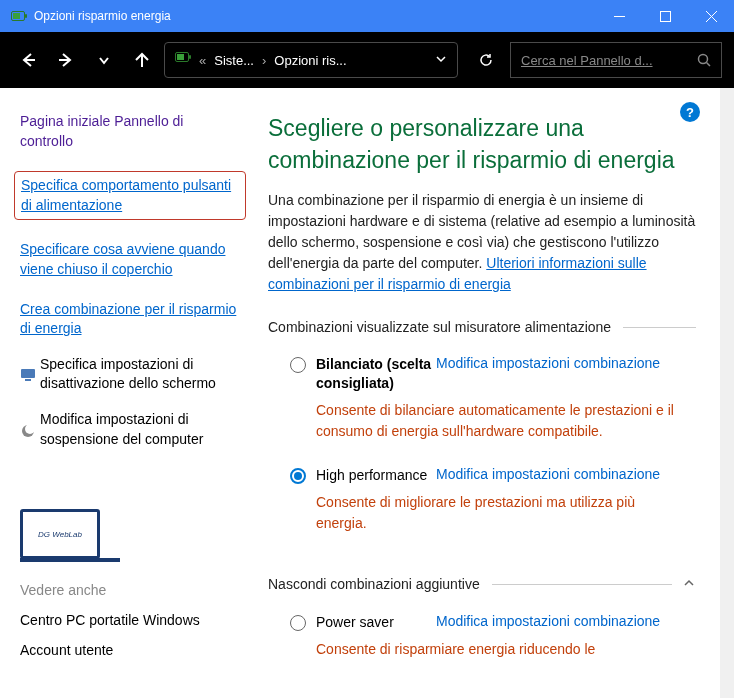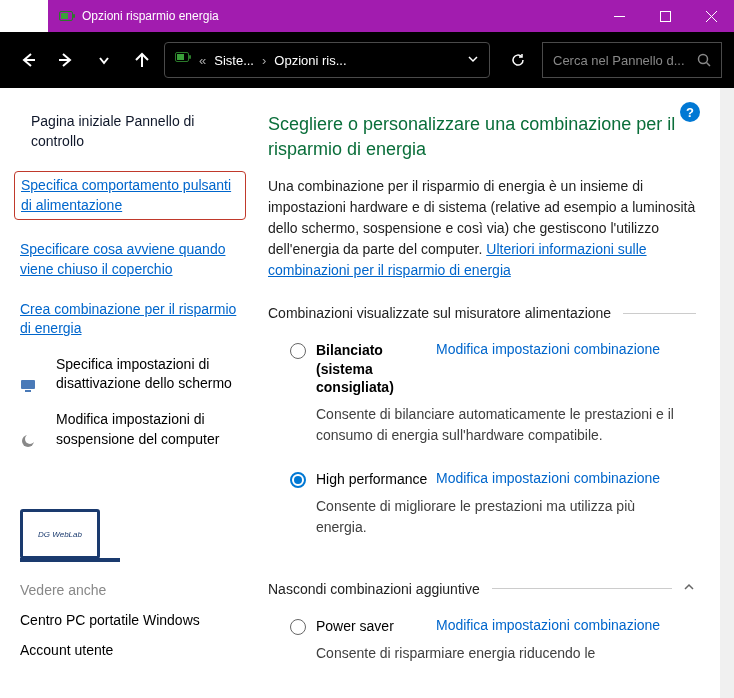--- a/index.html
+++ b/index.html
@@ -1,69 +1,69 @@
 <!DOCTYPE html>
 <html><head>
 <meta charset="utf-8">
 <style>
 * { margin: 0; padding: 0; box-sizing: border-box; font-family: "Segoe UI", Tahoma, sans-serif; }
 body { background: #fff; width: 734px; height: 698px; overflow: hidden; }
 
-.titlebar { background: #a21caf; height: 32px; display: flex; align-items: center; color: #fff; padding: 0 0 0 10px; margin-left: 48px; }
+.titlebar { background: #3b82f6; height: 32px; display: flex; align-items: center; color: #fff; padding: 0 0 0 10px; }
 .titlebar .icon { width: 16px; height: 16px; margin-right: 8px; display: flex; align-items: center; justify-content: center; }
 .titlebar .title { font-size: 12px; flex: 1; }
 .titlebar .winbtn { width: 46px; height: 32px; display: flex; align-items: center; justify-content: center; }
 .titlebar .winbtn svg { stroke: #fff; }
 
 .navbar { background: #000; height: 56px; display: flex; align-items: center; padding: 0 12px; gap: 6px; }
 .navbtn { width: 32px; height: 32px; display: flex; align-items: center; justify-content: center; color: #fff; }
 .navbtn svg { stroke: #fff; fill: none; }
 .breadcrumb { display: flex; align-items: center; border: 1px solid #4a4a4a; border-radius: 4px; height: 36px; flex: 1; padding: 0 10px; color: #fff; font-size: 13px; gap: 8px; min-width: 0; }
 .breadcrumb .bc-icon { width: 16px; height: 16px; flex-shrink: 0; }
 .breadcrumb .bc-item { white-space: nowrap; overflow: hidden; text-overflow: ellipsis; max-width: 60px; }
 .breadcrumb .bc-item2 { white-space: nowrap; overflow: hidden; text-overflow: ellipsis; max-width: 100px; }
 .breadcrumb .chev { color: #aaa; }
 .breadcrumb .spacer { flex: 1; }
 .refresh { width: 36px; height: 36px; display: flex; align-items: center; justify-content: center; margin-left: 4px; }
-.search { border: 1px solid #4a4a4a; border-radius: 0; height: 36px; width: 180px; display: flex; align-items: center; padding: 0 10px; color: #888; font-size: 13px; }
+.search { border: 1px solid #4a4a4a; border-radius: 0; height: 36px; width: 212px; display: flex; align-items: center; padding: 0 10px; color: #888; font-size: 13px; text-decoration: underline; }
 .search span { flex: 1; white-space: nowrap; overflow: hidden; text-overflow: ellipsis; }
 
 .content { display: flex; height: calc(698px - 88px); overflow: hidden; }
 .sidebar { width: 260px; padding: 24px 20px; font-size: 14px; }
-.sidebar .home { color: #0f172a; margin-bottom: 18px; line-height: 1.4; margin-left: 11px; }
+.sidebar .home { color: #4c1d95; margin-bottom: 18px; line-height: 1.4; }
 .sidebar .link { color: #0066cc; text-decoration: underline; margin-bottom: 16px; display: block; line-height: 1.4; cursor: pointer; margin-top: 20px; }
 .sidebar .link.highlighted { border: 1px solid #c0392b; border-radius: 4px; padding: 4px 6px; margin-left: -6px; margin-right: -6px; }
-.sidebar .item { display: flex; align-items: flex-end; gap: 20px; color: #000; margin-bottom: 16px; line-height: 1.4; cursor: pointer; }
+.sidebar .item { display: flex; align-items: center; gap: 4px; color: #000; margin-bottom: 16px; line-height: 1.4; cursor: pointer; }
 .sidebar .item .sicon { width: 16px; height: 16px; flex-shrink: 0; margin-top: 2px; }
 .sidebar .logo { margin-top: 60px; margin-bottom: 20px; }
 .sidebar .logo-box { width: 80px; height: 50px; border: 3px solid #1a3a6e; border-radius: 3px; position: relative; background: #fff; display: flex; align-items: center; justify-content: center; font-size: 8px; color: #1a3a6e; font-style: italic; }
 .sidebar .logo-base { width: 100px; height: 4px; background: #1a3a6e; margin-top: -1px; }
 .sidebar .seealso { color: #888; font-size: 14px; margin-bottom: 14px; }
 .sidebar .related { color: #000; font-size: 14px; margin-bottom: 14px; cursor: pointer; }
 
 .main { flex: 1; padding: 24px 24px 24px 8px; overflow-y: auto; position: relative; }
 .help-icon { position: absolute; top: 14px; right: 20px; width: 20px; height: 20px; border-radius: 50%; background: #0078d4; color: #fff; display: flex; align-items: center; justify-content: center; font-size: 13px; font-weight: bold; cursor: pointer; }
-.main h1 { color: #0a6e3a; font-size: 18px; font-weight: 400; line-height: 1.4; margin-bottom: 14px; }
+.main h1 { color: #0a6e3a; font-size: 23px; font-weight: 400; line-height: 1.4; margin-bottom: 14px; }
 .main .desc { font-size: 14px; line-height: 1.5; color: #222; margin-bottom: 4px; }
 .main .desc a { color: #0066cc; text-decoration: underline; }
 
 .section-header { display: flex; align-items: center; margin: 24px 0 14px 0; font-size: 14px; color: #222; }
 .section-header .line { flex: 1; height: 1px; background: #ccc; margin-left: 12px; }
 .section-header .chev-collapse { margin-left: 10px; color: #666; cursor: pointer; }
 
 .plan { display: flex; padding: 6px 0 18px 22px; }
 .plan .radio { width: 16px; height: 16px; border: 1px solid #666; border-radius: 50%; flex-shrink: 0; margin-top: 2px; margin-right: 10px; position: relative; cursor: pointer; }
 .plan .radio.selected { border-color: #0078d4; border-width: 2px; }
 .plan .radio.selected::after { content: ""; position: absolute; width: 8px; height: 8px; background: #0078d4; border-radius: 50%; left: 2px; top: 2px; }
 .plan .plan-body { flex: 1; }
 .plan .plan-head { display: flex; align-items: flex-start; }
 .plan .plan-name { font-size: 14px; color: #000; width: 120px; line-height: 1.3; }
 .plan .plan-name.bold { font-weight: bold; }
 .plan .plan-link { color: #0066cc; font-size: 14px; cursor: pointer; }
-.plan .plan-desc { font-size: 14px; color: #404040; margin-top: 8px; line-height: 1.5; padding-right: 10px; }
+.plan .plan-desc { font-size: 14px; color: #c2410c; margin-top: 8px; line-height: 1.5; padding-right: 10px; }
 
 .scrollbar { width: 14px; background: #f0f0f0; }
 
 .battery-icon { width: 14px; height: 10px; border: 1.5px solid #2a7a2a; border-radius: 2px; position: relative; }
 .battery-icon::after { content: ""; position: absolute; right: -3px; top: 2px; width: 2px; height: 4px; background: #2a7a2a; border-radius: 1px; }
 .battery-fill { position: absolute; left: 1px; top: 1px; bottom: 1px; width: 60%; background: #3aa03a; }
 </style>
 </head>
 <body>
 
@@ -187,21 +187,21 @@
 
     <div class="section-header">
       <span>Combinazioni visualizzate sul misuratore alimentazione</span>
       <div class="line"></div>
     </div>
 
     <div class="plan">
       <div class="radio"></div>
       <div class="plan-body">
         <div class="plan-head">
-          <div class="plan-name bold">Bilanciato (sistema consigliata)</div>
+          <div class="plan-name bold">Bilanciato (scelta consigliata)</div>
           <a class="plan-link">Modifica impostazioni combinazione</a>
         </div>
         <div class="plan-desc">Consente di bilanciare automaticamente le prestazioni e il consumo di energia sull'hardware compatibile.</div>
       </div>
     </div>
 
     <div class="plan">
       <div class="radio selected"></div>
       <div class="plan-body">
         <div class="plan-head">

